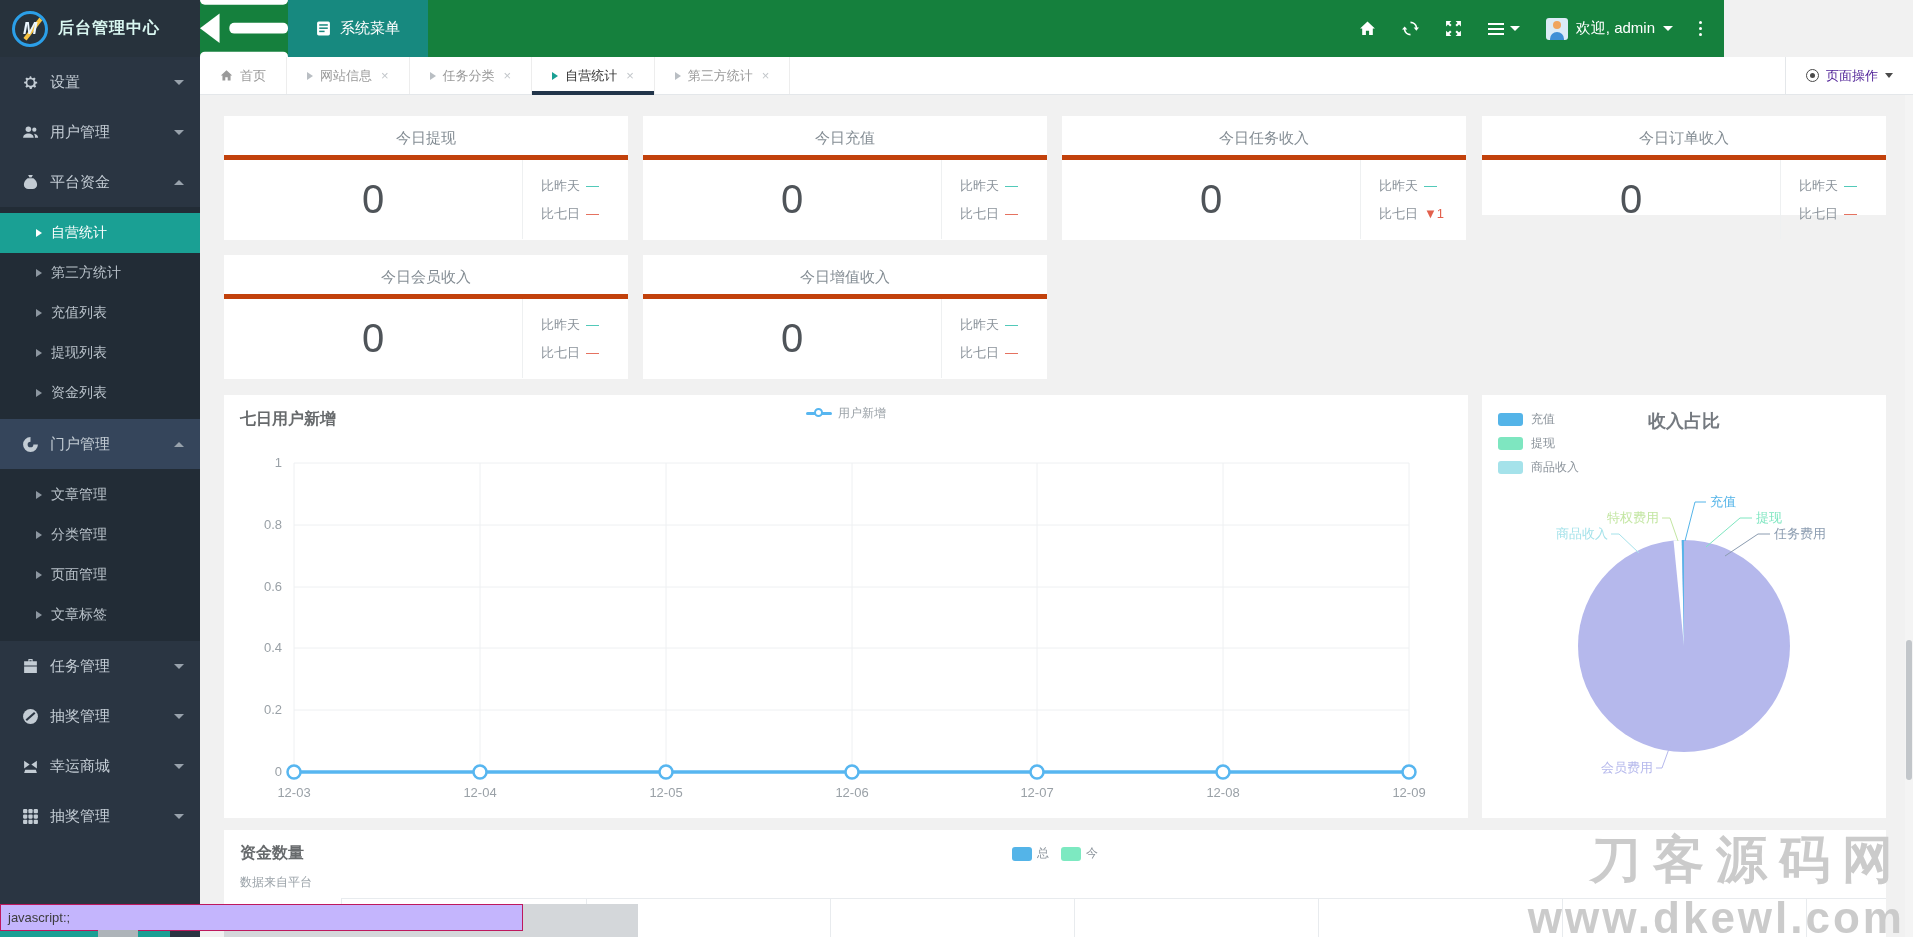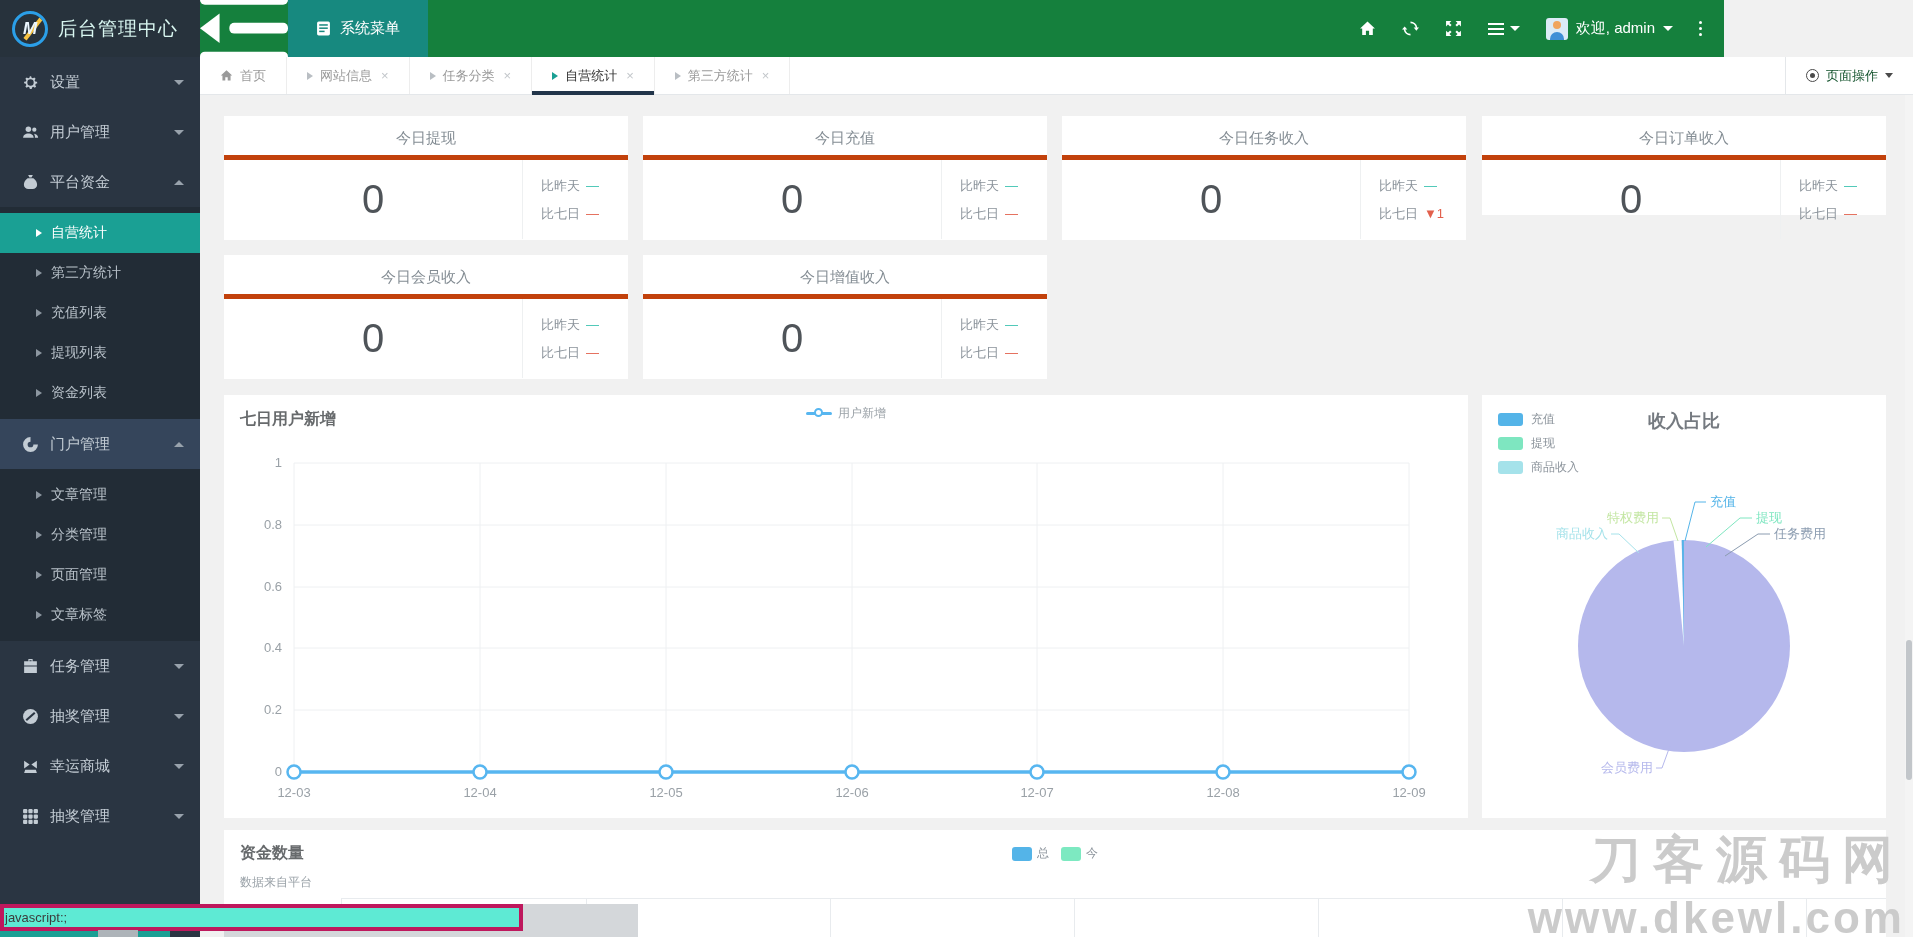--- a/index.html
+++ b/index.html
@@ -10,21 +10,21 @@
   }
   [data-interactable="true"]{ cursor:pointer; }
 
   
   .sidebar { position:absolute; left:0; top:0; width:200px; height:937px; background:#2a3542; z-index:3; }
   .logo { height:57px; display:flex; align-items:center; padding-left:12px; background:#27323c; }
   .logo-badge { width:36px; height:36px; border-radius:50%; border:3px solid #2b9fe8; position:relative;
     display:flex; align-items:center; justify-content:center; overflow:hidden; flex:none; }
   .logo-slash { position:absolute; width:4px; height:26px; background:#f6c344; transform:rotate(38deg); left:16px; top:2px; }
   .logo-m { position:relative; color:#eaf6ff; font-weight:bold; font-style:italic; font-size:17px; }
-  .logo-title { margin-left:10px; font-size:19px; font-weight:normal; color:#d9f7f1; letter-spacing:1px; white-space:nowrap; }
+  .logo-title { margin-left:10px; font-size:16px; font-weight:bold; color:#d9f7f1; letter-spacing:1px; white-space:nowrap; }
   .m-item { height:50px; display:flex; align-items:center; padding:0 16px 0 22px; color:#c3ccd4; font-size:15px; }
   .m-item svg { width:17px; height:17px; margin-right:11px; flex:none; }
   .m-caret { margin-left:auto; width:0; height:0; border-left:5px solid transparent; border-right:5px solid transparent; }
   .m-caret.down { border-top:5px solid #98a2ac; }
   .m-caret.up   { border-bottom:5px solid #98a2ac; }
   .m-item.highlight { background:#35455b; }
   .submenu { background:#222c36; padding:6px 0; }
   .s-item { height:40px; display:flex; align-items:center; padding-left:36px; color:#b9c2ca; font-size:14px; }
   .s-tri { width:0; height:0; border-top:4px solid transparent; border-bottom:4px solid transparent; border-left:6px solid #8d97a1; margin-right:9px; }
   .s-item.active { background:#1aa094; color:#fff; }
@@ -47,21 +47,21 @@
 
   
   .tabbar { position:absolute; left:200px; top:57px; width:1713px; height:38px; background:#fff; border-bottom:1px solid #e4e7ea; display:flex; z-index:3; }
   .tab { display:flex; align-items:center; gap:7px; padding:0 20px; font-size:13px; color:#9a9a9a; border-right:1px solid #ededed; position:relative; white-space:nowrap; }
   .t-tri { width:0; height:0; border-top:4px solid transparent; border-bottom:4px solid transparent; border-left:6px solid #b9bec3; }
   .tab.active { color:#333; }
   .tab.active .t-tri { border-left-color:#1aa094; }
   .tab.active::after { content:""; position:absolute; left:0; right:0; bottom:-1px; height:4px; background:#22354a; }
   .t-x { color:#c2c6ca; font-size:13px; margin-left:2px; }
   .tab-home svg { width:13px; height:13px; fill:#9a9a9a; }
-  .page-ops { margin-left:auto; display:flex; align-items:center; gap:7px; padding:0 20px; border-left:1px solid #e4e7ea; color:#14532d; font-size:13px; }
+  .page-ops { margin-left:auto; display:flex; align-items:center; gap:7px; padding:0 20px; border-left:1px solid #e4e7ea; color:#4c1d95; font-size:13px; }
   .circle-dot { width:13px; height:13px; border:1.5px solid #4a4a4a; border-radius:50%; position:relative; }
   .circle-dot::after { content:""; position:absolute; left:50%; top:50%; width:5px; height:5px; margin:-2.5px 0 0 -2.5px; border-radius:50%; background:#4a4a4a; }
   .caret-d { width:0; height:0; border-left:4px solid transparent; border-right:4px solid transparent; border-top:5px solid #4a4a4a; }
 
   
   .card { position:absolute; background:#fff; }
   .stat-head { height:44px; line-height:44px; text-align:center; color:#838c93; font-size:15px; border-bottom:5px solid #c2410c; }
   .stat-body { display:flex; height:79px; }
   .stat-value { flex:1; display:flex; align-items:center; justify-content:center; font-size:40px; color:#4f5459; }
   .stat-cmp { width:106px; border-left:1px solid #eef0f1; display:flex; flex-direction:column; justify-content:center; gap:10px; padding-left:18px; font-size:13px; color:#8b939b; }
@@ -86,21 +86,21 @@
   .fl-sw { width:20px; height:14px; border-radius:3px; }
   .funds-grid { position:absolute; left:0; right:0; top:68px; height:69px; }
   .fg-h { position:absolute; left:117px; right:0; top:0; border-top:1px solid #e8ebee; }
   .fg-v { position:absolute; top:0; height:69px; border-left:1px solid #e8ebee; }
 
   
   .wm { position:absolute; right:8px; text-align:right; z-index:5; color:#cbcbcb; font-weight:bold; line-height:1; white-space:nowrap; }
   .wm1 { top:834px; font-size:51px; letter-spacing:12px; }
   .wm2 { top:896px; font-size:44px; letter-spacing:3px; }
   .gray-block { position:absolute; left:224px; top:904px; width:414px; height:33px; background:#d4d7da; z-index:6; }
-  .js-tip { position:absolute; left:0; top:904px; width:523px; height:27px; background:#5eead4; border:4px solid #be185d; z-index:7; font-size:13px; color:#3c3c3c; display:flex; align-items:center; padding-left:1px; }
+  .js-tip { position:absolute; left:0; top:904px; width:523px; height:27px; background:#c4b5fd; border:1px solid #be185d; z-index:7; font-size:13px; color:#3c3c3c; display:flex; align-items:center; padding-left:7px; }
   .teal-strip { position:absolute; left:0; top:931px; width:170px; height:6px; background:#1aa094; z-index:8; }
   .h-thumb { position:absolute; left:98px; top:930px; width:40px; height:7px; background:#aeb4b9; z-index:9; }
   .v-scroll { position:absolute; right:0; top:95px; width:8px; height:842px; background:#f4f4f4; z-index:4; }
   .v-thumb { position:absolute; right:1px; top:640px; width:6px; height:140px; background:#c2c6ca; border-radius:3px; z-index:5; }
 </style>
 </head>
 <body>
 
 <div class="sidebar" data-interactable="false">
   <div class="logo" data-interactable="true">

